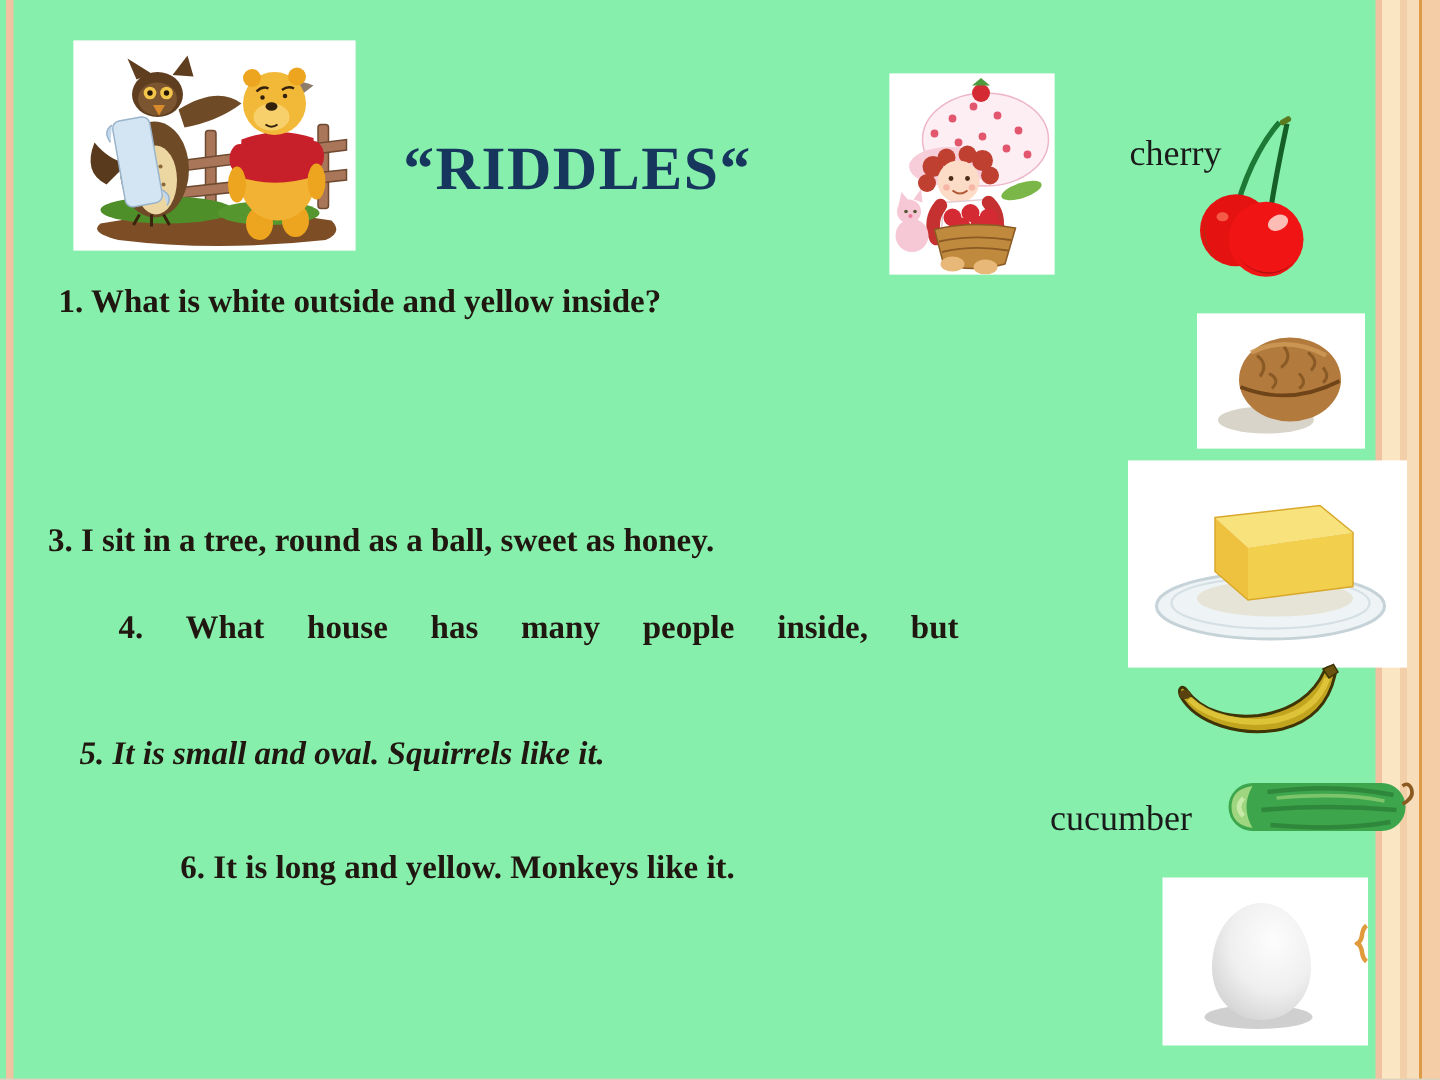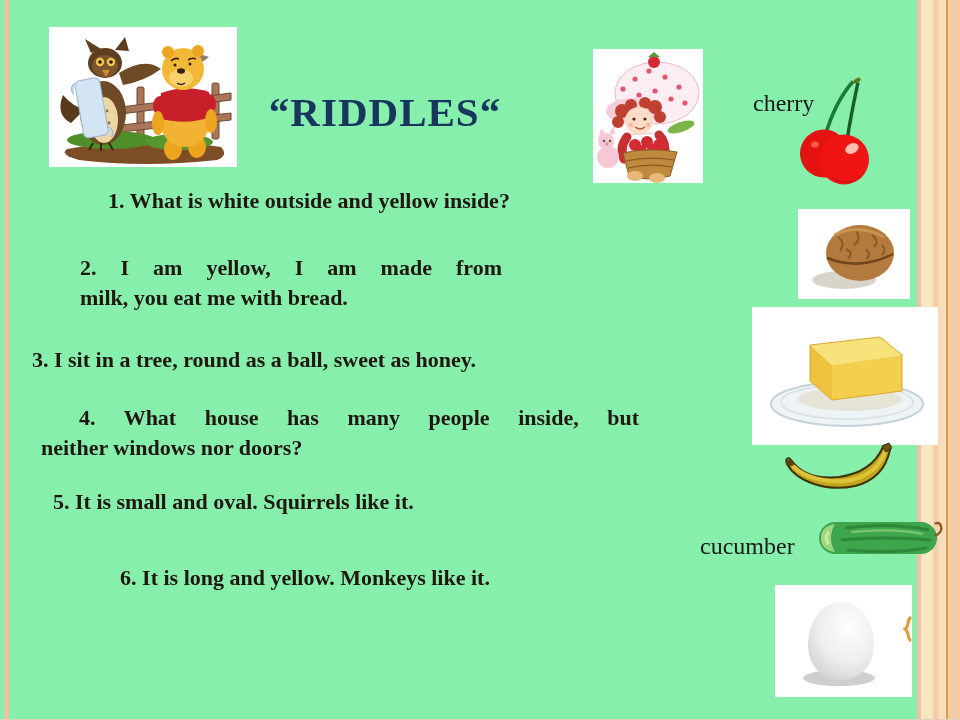--- a/index.html
+++ b/index.html
@@ -29,27 +29,27 @@
   .floatimg svg{display:block;width:100%;height:100%;}
 
   .title{
     position:absolute;left:245px;top:88px;width:280px;
     font-size:41px;font-weight:bold;color:#17365d;text-align:center;
     letter-spacing:1px;white-space:nowrap;
   }
   .riddle{
     position:absolute;color:#201710;font-weight:bold;font-size:22px;line-height:30px;
   }
-  .r1{left:39px;top:186px;width:540px;text-align:center;}
+  .r1{left:39px;top:186px;width:540px;}
   .r2{left:80px;top:253px;width:422px;}
   .r2 .l0{text-align:justify;text-align-last:justify;}
   .r3{left:32px;top:345px;width:620px;}
   .r4{left:41px;top:403px;width:600px;}
   .r4 .l0{margin-left:38px;width:560px;text-align:justify;text-align-last:justify;}
-  .r5{left:53px;top:487px;width:520px;}
+  .r5{left:53px;top:487px;width:520px;font-style:italic;}
   .r6{left:45px;top:563px;width:520px;text-align:center;}
 
   .pic-label{
     position:absolute;color:#1a1a1a;font-size:24px;font-weight:normal;white-space:nowrap;
   }
   .lbl-cherry{left:753px;top:90px;}
   .lbl-cucumber{left:700px;top:533px;}
 
   .box-pooh{left:49px;top:27px;width:188px;height:140px;}
   .box-shortcake{left:593px;top:49px;width:110px;height:134px;}
@@ -279,30 +279,25 @@
 
   <div class="floatimg img-brace">
     <svg viewBox="0 0 10 28">
       <path d="M8 2 C 3 6, 7 11, 2 14 C 7 17, 3 22, 8 26" stroke="#e09a3c" stroke-width="3" fill="none"></path>
     </svg>
   </div>
 
   <div class="riddle r1">
     <div class="l0">1. What is white outside and yellow inside?</div>
   </div>
-  <div class="riddle r2">
-    <div class="l0">2. I am yellow, I am made from</div>
-    <div class="l1">milk, you eat me with bread.</div>
-  </div>
   <div class="riddle r3">
     <div class="l0">3. I sit in a tree, round as a ball, sweet as honey.</div>
   </div>
   <div class="riddle r4">
     <div class="l0">4. What house has many people inside, but</div>
-    <div class="l1">neither windows nor doors?</div>
   </div>
   <div class="riddle r5">
     <div class="l0">5. It is small and oval. Squirrels like it.</div>
   </div>
   <div class="riddle r6">
     <div class="l0">6. It is long and yellow. Monkeys like it.</div>
   </div>
 
 </div>
 

